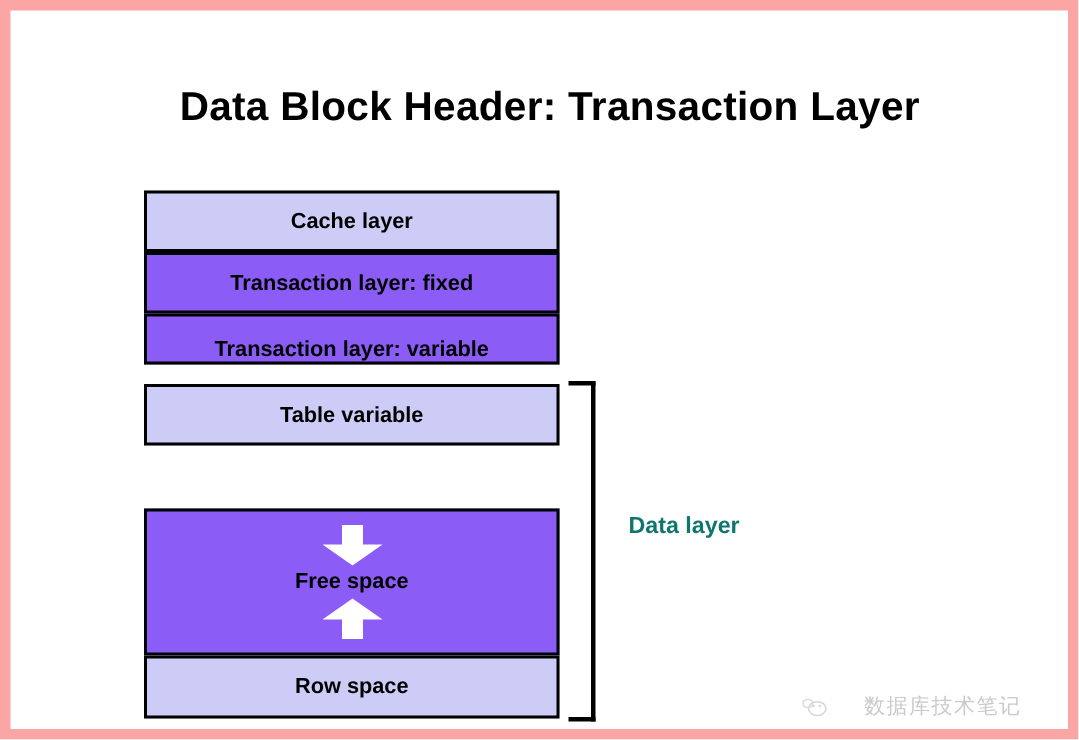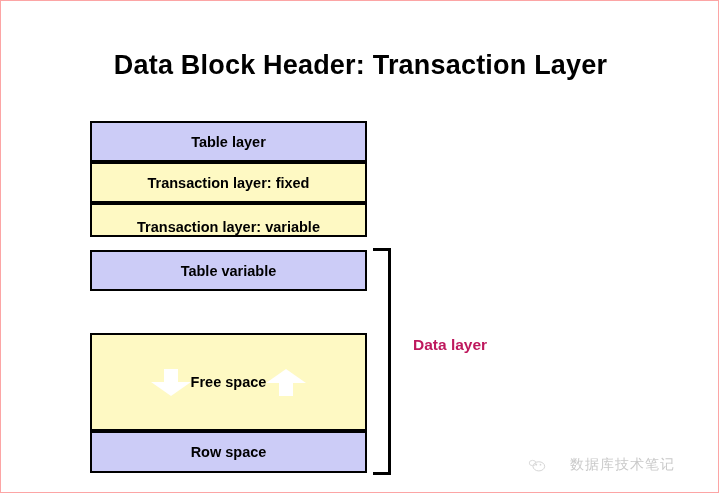--- a/index.html
+++ b/index.html
@@ -8,21 +8,21 @@
     background: #ffffff;
   }
   body {
     font-family: "Liberation Sans", sans-serif;
   }
   #page {
     position: relative;
     width: 719px;
     height: 493px;
     background: #ffffff;
-    border: 1px solid #fca5a5;
+    border: 7px solid #fca5a5;
     box-sizing: border-box;
     overflow: hidden;
   }
 
   
   #title {
     position: absolute;
     left: 0;
     top: 49px;
     width: 719px;
@@ -43,36 +43,36 @@
     border: 2px solid #000000;
     display: flex;
     align-items: center;
     justify-content: center;
     font-size: 14.5px;
     font-weight: bold;
     color: #000000;
     white-space: nowrap;
   }
   .lav  { background: #ccccf7; }
-  .blue { background: #fef9c3; }
+  .blue { background: #8b5cf6; }
 
   
   #blk-cache        { top: 120px; height: 41px; }
   #blk-txn-fixed    { top: 161px; height: 41px; }
   #blk-txn-variable { top: 202px; height: 34px; align-items: flex-end; }
 
   
   #blk-table-dir { top: 249px; height: 41px; }
   #blk-row-dir   { top: 290px; height: 42px; }
   #blk-free      { top: 332px; height: 98px; }
   #blk-row-data  { top: 430px; height: 42px; }
 
   
   #blk-free {
-    flex-direction: row;
+    flex-direction: column;
     justify-content: center;
     gap: 0;
   }
   .arrow-wrap {
     position: relative;
     width: 40px;
     height: 27px;
   }
   .arrow-shaft {
     position: absolute;
@@ -127,21 +127,21 @@
   }
   #bracket .b-arm-top { top: 0; }
   #bracket .b-arm-bot { bottom: 0; }
 
   #data-layer-label {
     position: absolute;
     left: 412px;
     top: 335px;
     font-size: 15.5px;
     font-weight: bold;
-    color: #be185d;
+    color: #0f766e;
     white-space: nowrap;
   }
 
   
   #watermark {
     position: absolute;
     left: 527px;
     top: 455px;
     display: flex;
     align-items: center;
@@ -163,21 +163,21 @@
   }
 </style>
 </head>
 <body>
 
 <div id="page">
 
   <div id="title">Data Block Header: Transaction Layer</div>
 
   <div class="block lav" id="blk-cache">
-    <span>Table layer</span>
+    <span>Cache layer</span>
   </div>
 
   <div class="block blue" id="blk-txn-fixed">
     <span>Transaction layer: fixed</span>
   </div>
 
   <div class="block blue" id="blk-txn-variable">
     <span>Transaction layer: variable</span>
   </div>
 

